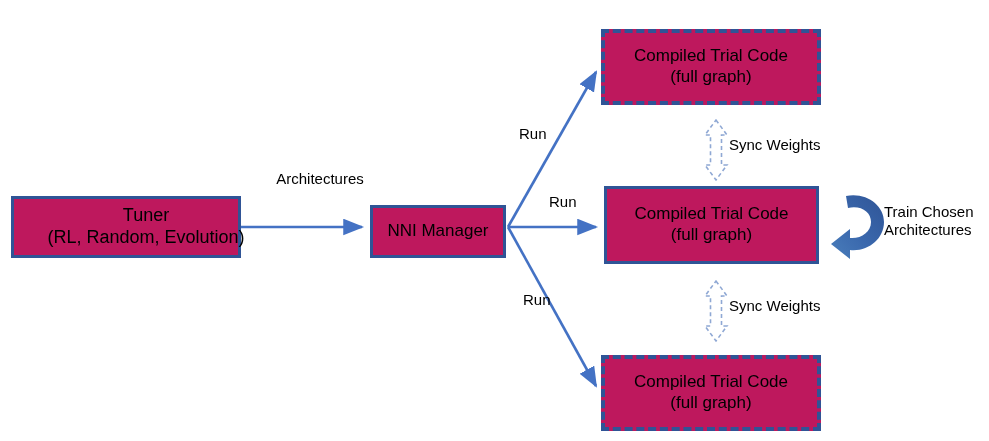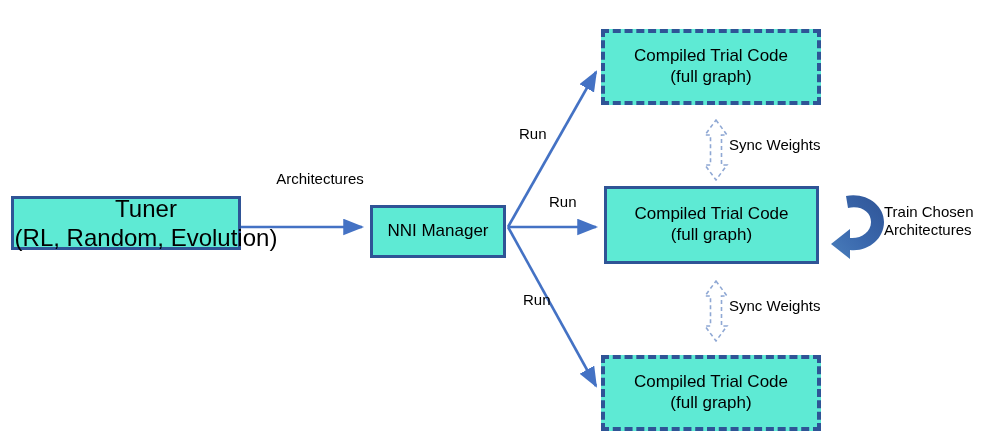--- a/index.html
+++ b/index.html
@@ -20,21 +20,21 @@
   .svg-layer {
     position: absolute;
     left: 0;
     top: 0;
     width: 989px;
     height: 441px;
   }
   .node {
     position: absolute;
     box-sizing: border-box;
-    background: #5eead4;
+    background: #be185d;
     display: flex;
     flex-direction: column;
     align-items: center;
     justify-content: center;
     color: #000000;
     line-height: 1.22;
     text-align: center;
   }
   .node-solid {
     border: 3px solid #2f5496;
@@ -47,21 +47,21 @@
     white-space: nowrap;
   }
   .lbl {
     position: absolute;
     color: #000000;
     white-space: nowrap;
     text-align: center;
     line-height: 1.2;
   }
   .lbl span { display: block; }
-  #tuner        { left: 11px;  top: 196px; width: 230px; height: 54px;  font-size: 24px; padding-left: 40px; }
+  #tuner        { left: 11px;  top: 196px; width: 230px; height: 62px;  font-size: 18px; padding-left: 40px; }
   #nni-manager  { left: 370px; top: 205px; width: 136px; height: 53px;  font-size: 17px; }
   #trial-top    { left: 601px; top: 29px;  width: 220px; height: 76px;  font-size: 17px; }
   #trial-mid    { left: 604px; top: 186px; width: 215px; height: 78px;  font-size: 17px; }
   #trial-bot    { left: 601px; top: 355px; width: 220px; height: 76px;  font-size: 17px; }
   #lbl-chosen   { left: 256px; top: 170px; width: 128px; font-size: 15px; }
   #lbl-run-top  { left: 519px; top: 125px; font-size: 15px; }
   #lbl-run-mid  { left: 549px; top: 193px; font-size: 15px; }
   #lbl-run-bot  { left: 523px; top: 291px; font-size: 15px; }
   #lbl-sync-top { left: 729px; top: 136px; font-size: 15px; }
   #lbl-sync-bot { left: 729px; top: 297px; font-size: 15px; }

